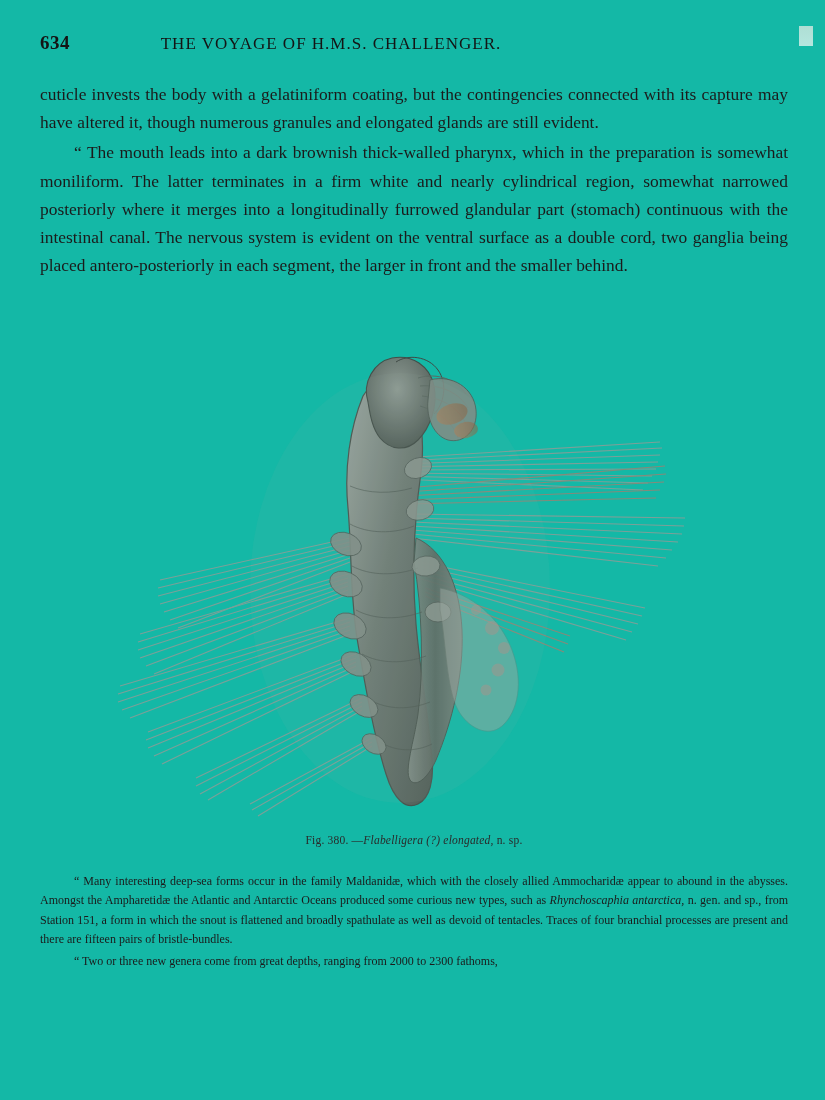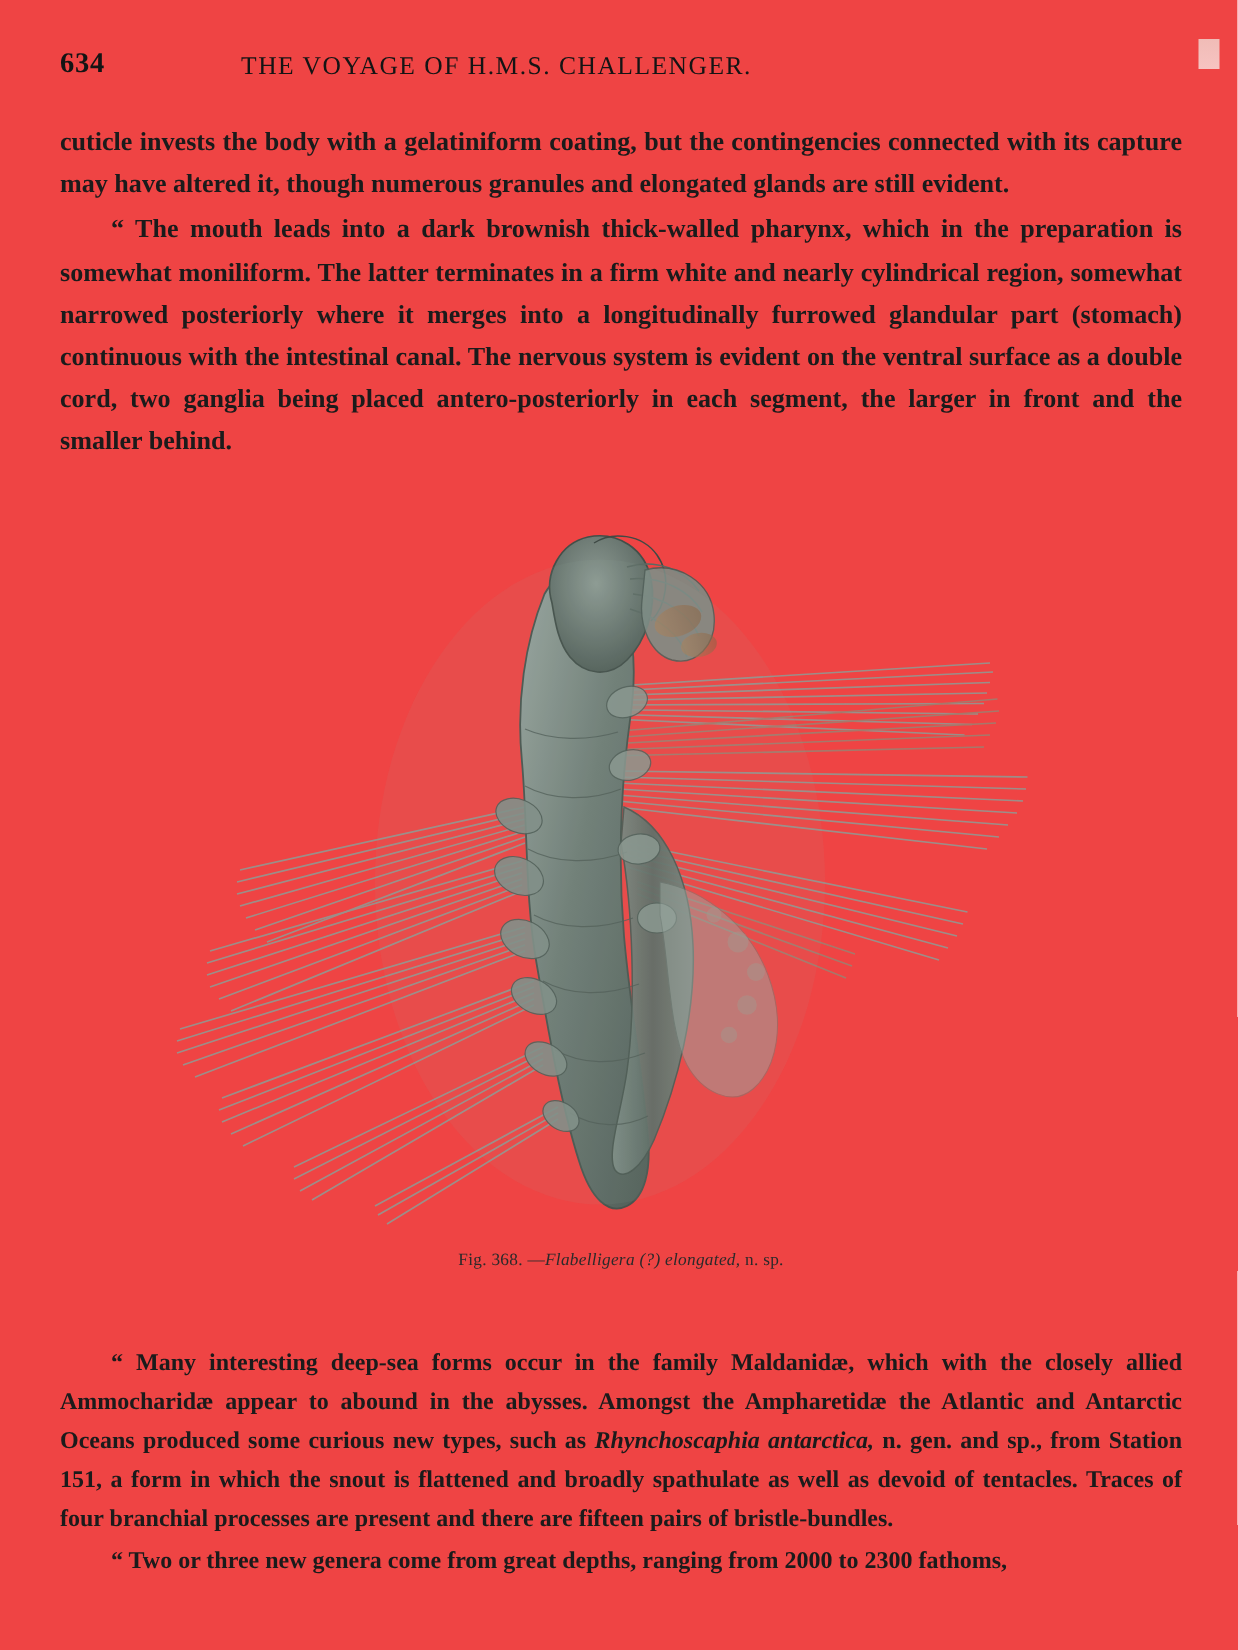--- a/index.html
+++ b/index.html
@@ -12,21 +12,21 @@
     height: 1100px;
     font-family: "Liberation Serif", serif;
     color: #1a1a1a;
     position: relative;
     overflow: hidden;
   }
   .page {
     position: relative;
     width: 825px;
     height: 1100px;
-    background: #ef4444;
+    background: #14b8a6;
   }
   .header-row {
     position: absolute;
     top: 32px;
     left: 0;
     width: 825px;
     height: 26px;
   }
   .page-number {
     position: absolute;
@@ -55,21 +55,20 @@
     font-size: 17.4px;
     line-height: 1.62;
     text-align: justify;
     color: #1b1b1b;
   }
   .body-block.top { top: 80px; }
   .para {
     margin: 0 0 0 0;
     text-align: justify;
     text-justify: inter-word;
-    font-weight: bold;
   }
   .para.indent { text-indent: 34px; }
   .para + .para { margin-top: 2px; }
   em, .ital { font-style: italic; }
 
   
   .figure {
     position: absolute;
     left: 40px;
     top: 318px;
@@ -92,25 +91,24 @@
     font-size: 11.5px;
     color: #2a2a2a;
     letter-spacing: 0.2px;
   }
   .fig-caption .ital { font-style: italic; }
   .bottom-text {
     position: absolute;
     left: 40px;
     top: 872px;
     width: 748px;
-    font-size: 16px;
+    font-size: 12px;
     line-height: 1.62;
     text-align: justify;
     color: #1b1b1b;
-    margin-top: 24px;
   }
   .edge-mark {
     position: absolute;
     right: 12px;
     top: 26px;
     width: 14px;
     height: 20px;
     background: linear-gradient(180deg,#f1efe8,#fafaf7);
     opacity: 0.7;
   }
@@ -299,21 +297,21 @@
             <circle cx="404" cy="330" r="6"></circle>
           <circle cx="398" cy="352" r="6.5"></circle>
             <circle cx="386" cy="372" r="5.5"></circle>
           <circle cx="376" cy="292" r="5"></circle>
         </g>
 
         <ellipse cx="300" cy="270" rx="150" ry="215" fill="#9fada6" opacity="0.08"></ellipse>
       </svg>
     </div>
     <div class="fig-caption">
-      <span>Fig. 368. —</span><span class="ital">Flabelligera (?) elongated,</span><span> n. sp.</span>
+      <span>Fig. 380. —</span><span class="ital">Flabelligera (?) elongated,</span><span> n. sp.</span>
     </div>
   </div>
 
   <div class="bottom-text">
     <p class="para indent"><span>“ Many interesting deep-sea forms occur in the family Maldanidæ, which with the closely allied Ammocharidæ appear to abound in the abysses.   Amongst the Ampharetidæ the Atlantic and Antarctic Oceans produced some curious new types, such as </span><span class="ital">Rhynchoscaphia antarctica,</span><span> n. gen. and sp., from Station 151, a form in which the snout is flattened and broadly spathulate as well as devoid of tentacles.   Traces of four branchial processes are present and there are fifteen pairs of bristle-bundles.</span></p>
     <p class="para indent">“ Two or three new genera come from great depths, ranging from 2000 to 2300 fathoms,</p>
   </div>
 
 </div>
 

